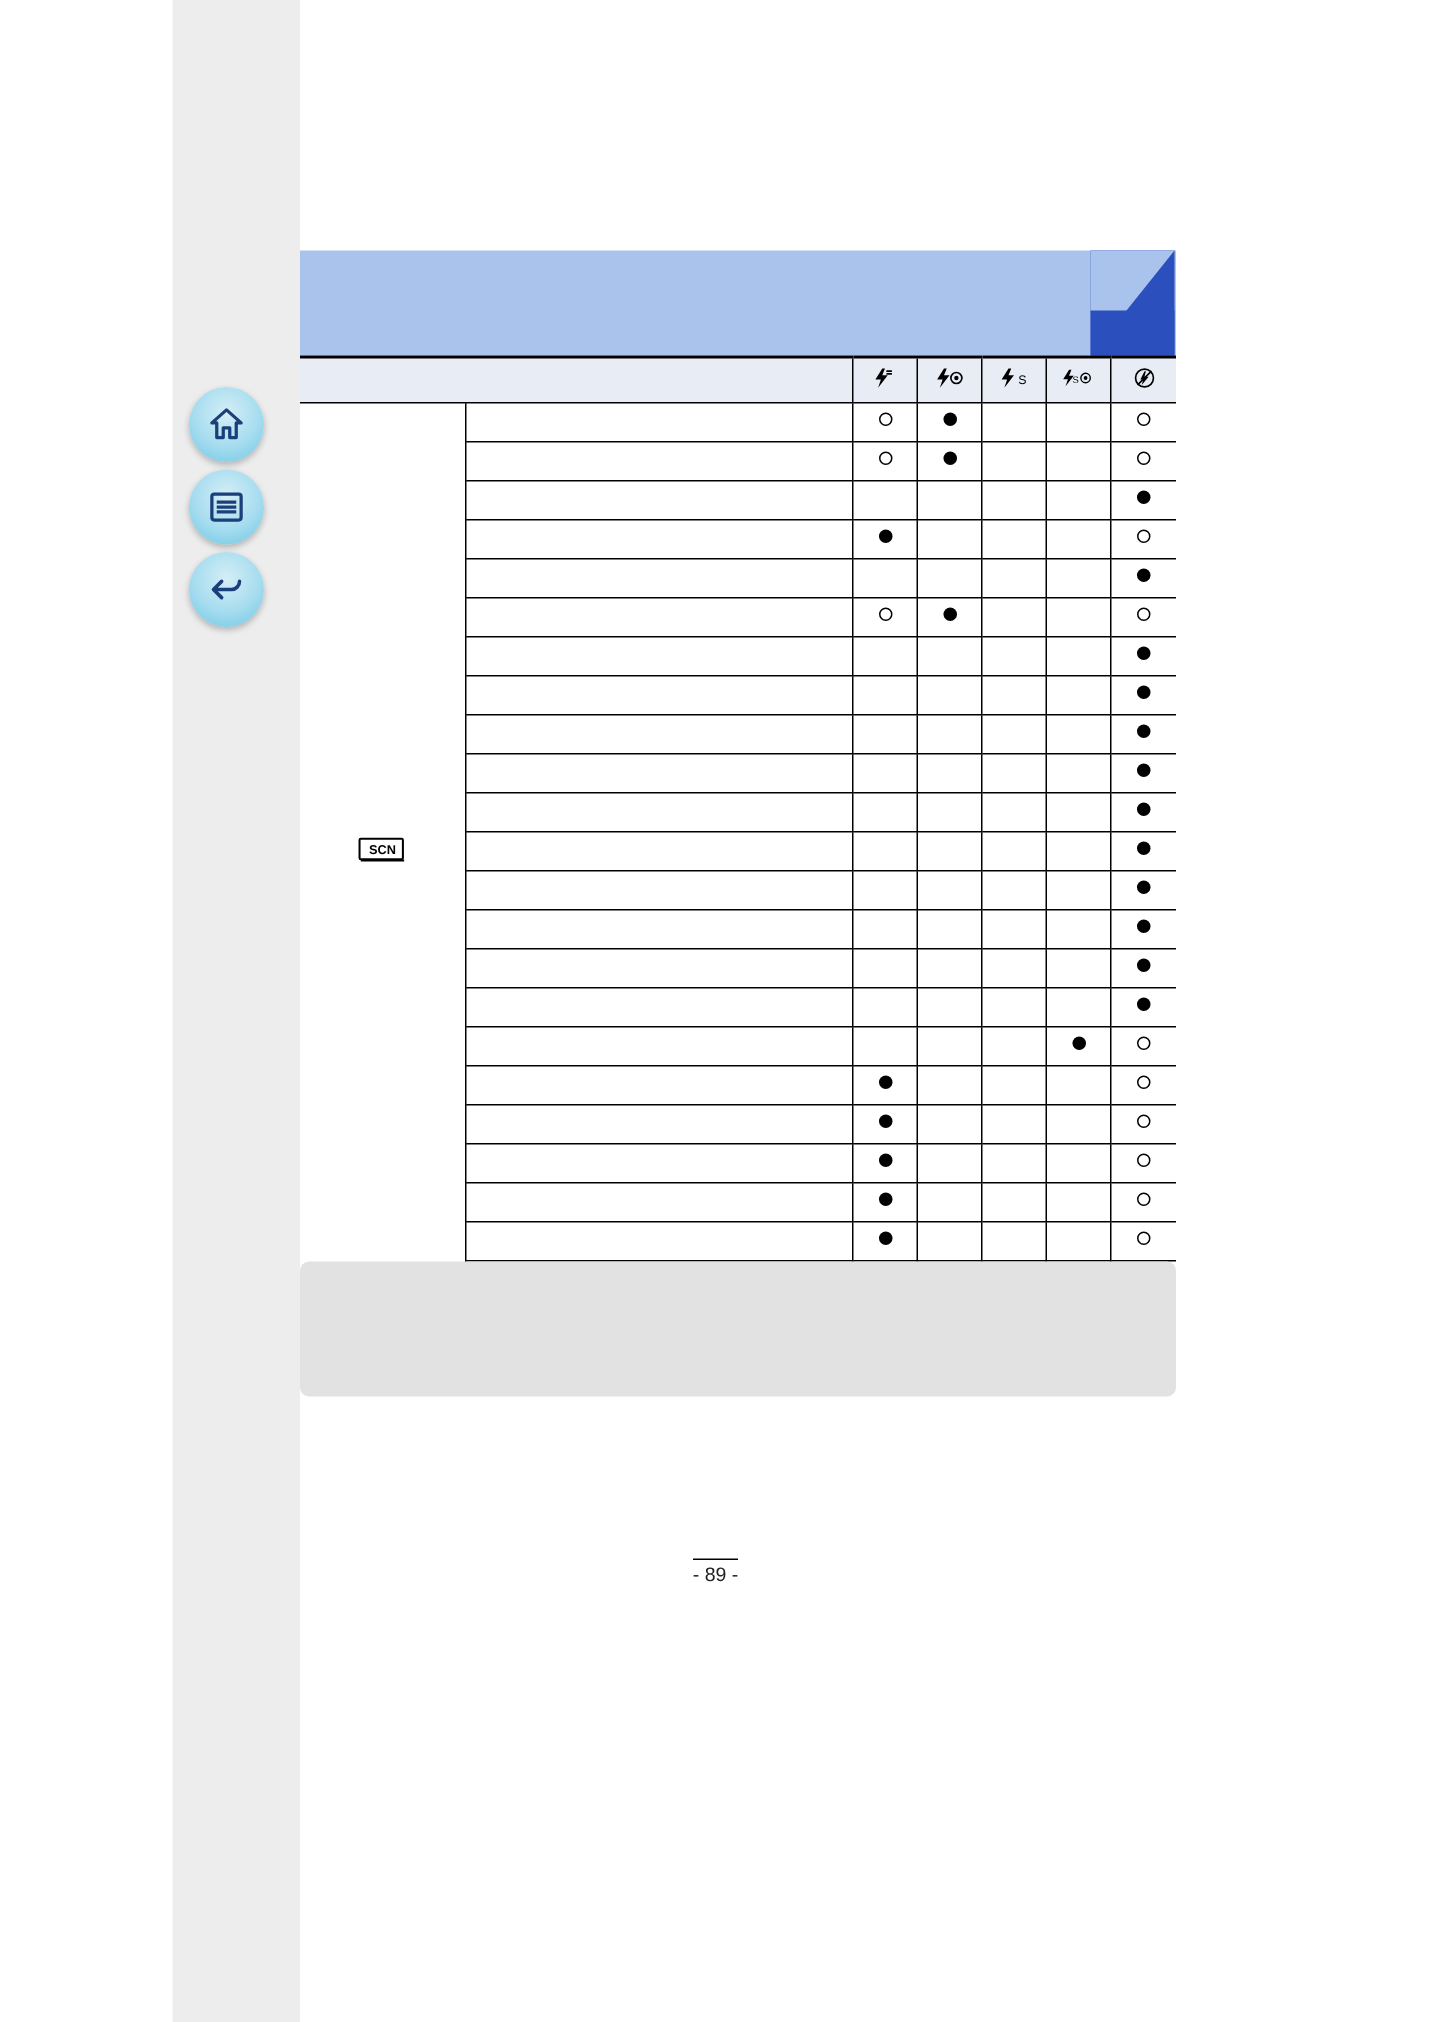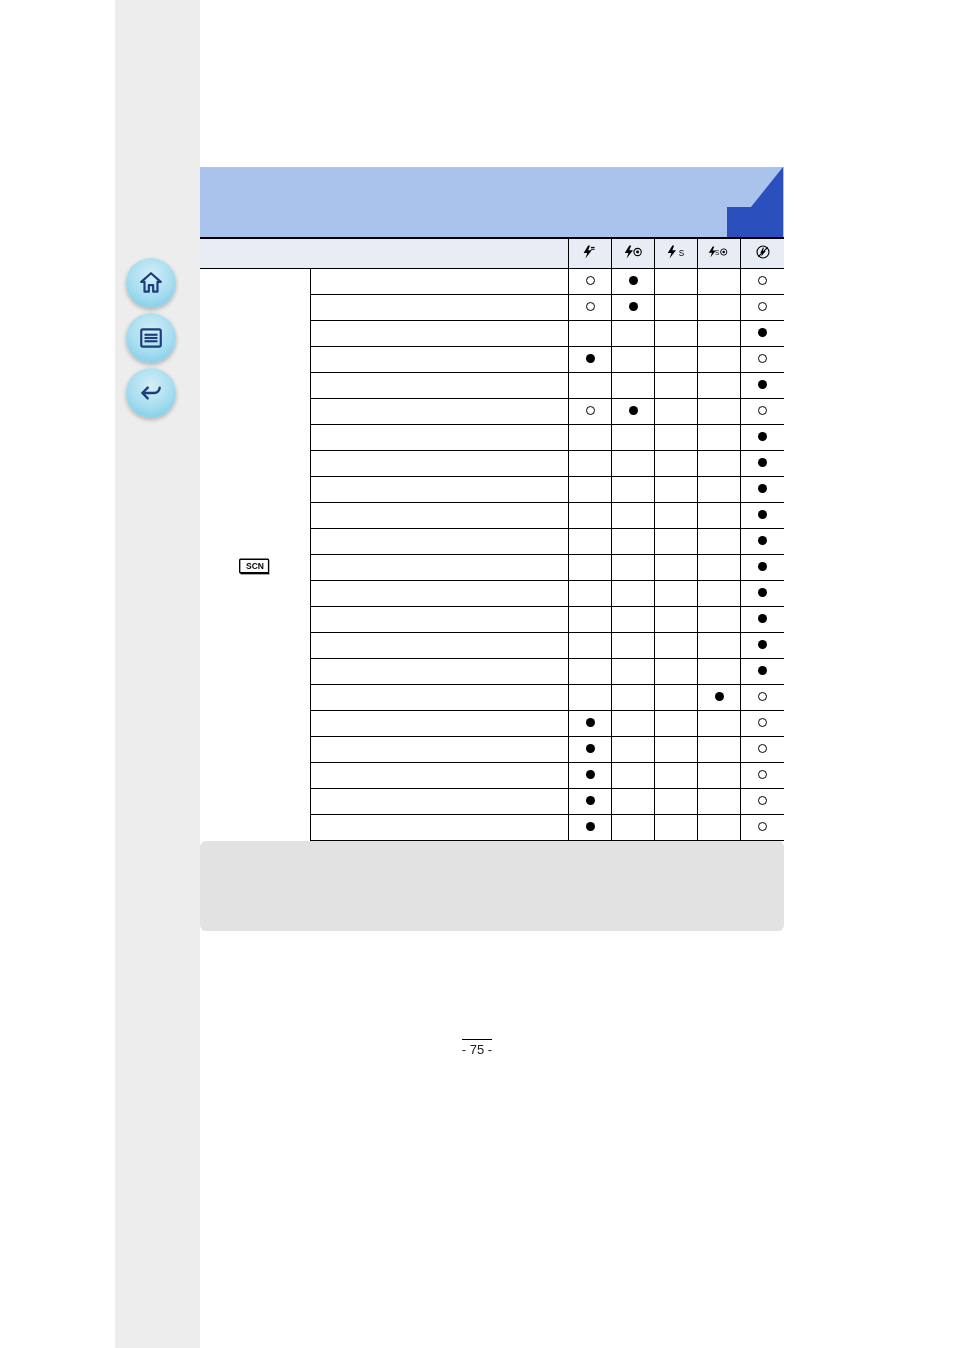--- a/index.html
+++ b/index.html
@@ -413,16 +413,16 @@
           <td><span class="hollow"></span></td>
           <td><span class="hollow"></span></td>
         </tr>
       </tbody>
   </table>
 
   <div class="legend-box"></div>
 
   <div class="page-num">
     <span class="underline"></span>
-    <span>- 75 -</span>
+    <span>- 89 -</span>
   </div>
 
 </div>
 
 </body></html>

